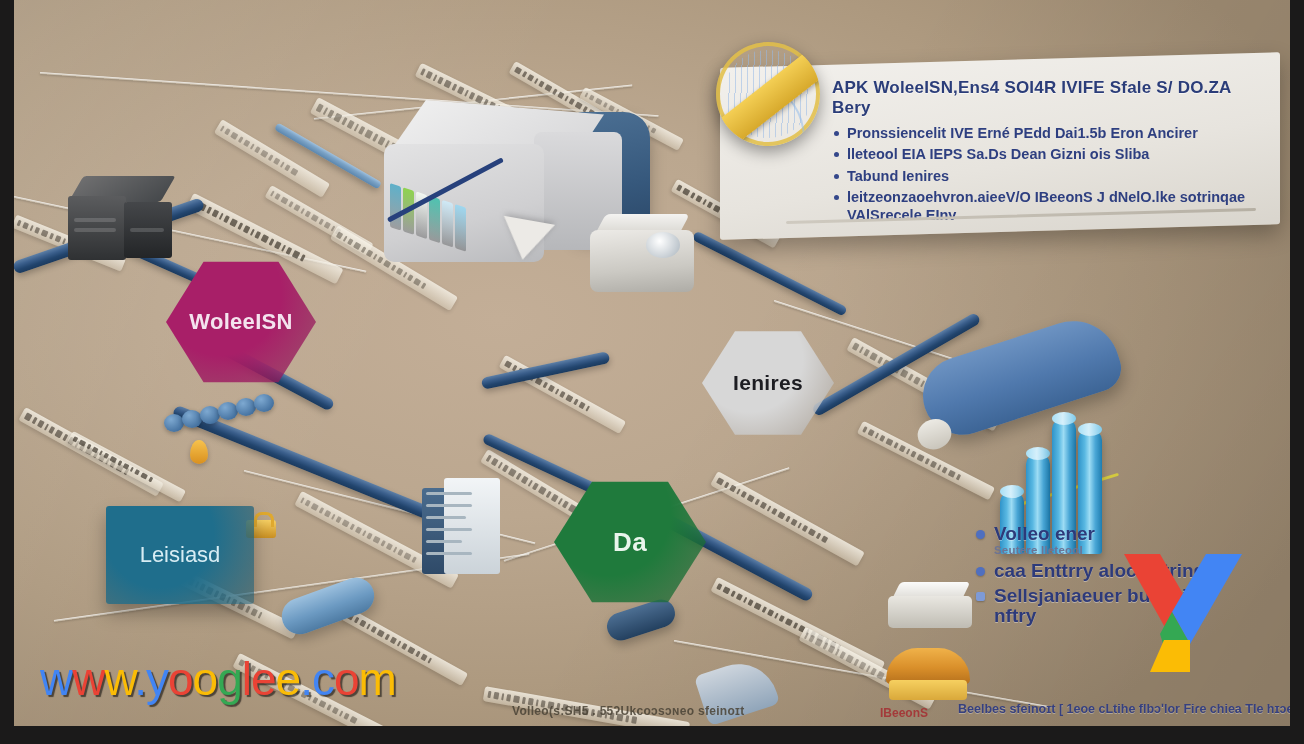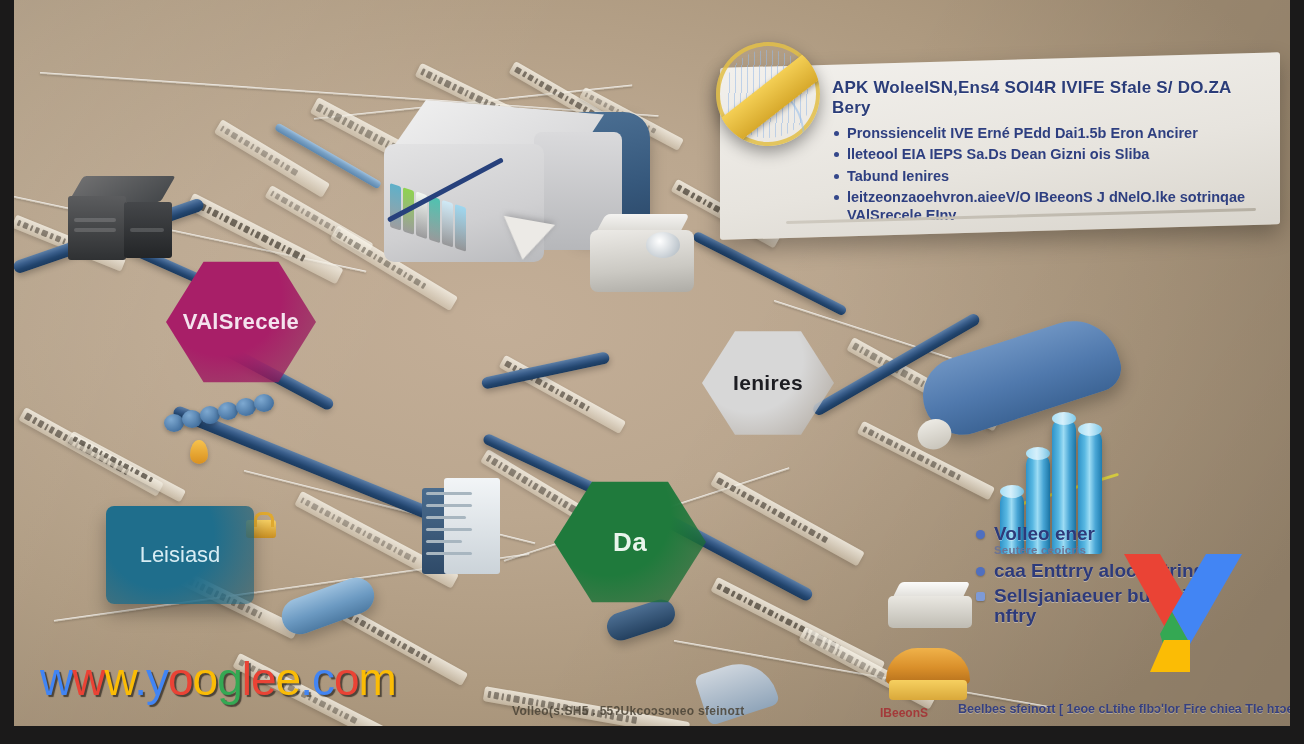--- a/index.html
+++ b/index.html
@@ -41,21 +41,21 @@
     overflow:hidden;display:flex;align-items:center;padding:0 4px;gap:3px;}
   .ribbon i{display:block;height:42%;background:#3a3228;opacity:.62;border-radius:1px;}
 
   
   .hex{position:absolute;display:flex;align-items:center;justify-content:center;
     clip-path:polygon(25% 3%,75% 3%,100% 50%,75% 97%,25% 97%,0% 50%);
     box-shadow:0 10px 18px rgba(0,0,0,.28);}
   .hex span{font-weight:600;letter-spacing:.3px;}
 
   .rounded-node{position:absolute;display:flex;align-items:center;justify-content:center;
-    border-radius:8px;box-shadow:0 10px 18px rgba(0,0,0,.28);}
+    border-radius:3px;box-shadow:0 10px 18px rgba(0,0,0,.28);}
 
   
   #info-card{position:absolute;left:706px;top:60px;width:560px;height:172px;
     background:linear-gradient(172deg,#f2f0ec 0%,#e7e4de 58%,#d9d5cd 100%);
     transform:skewY(-1.6deg);
     box-shadow:0 10px 22px rgba(0,0,0,.28);border-radius:3px;}
   #info-card .inner{transform:skewY(1.6deg);padding:18px 16px 0 112px;}
   #info-card h3{margin:0 0 6px 0;font-size:17px;font-weight:700;color:#2b3d79;
     letter-spacing:.2px;text-shadow:0 1px 0 rgba(255,255,255,.6);}
   #info-card ul{margin:0;padding:0;list-style:none;}
@@ -768,21 +768,21 @@
         <div class="bar" style="left: 52px; height: 135px;">
           <div class="cap"></div>
         </div>
         <div class="bar" style="left: 78px; height: 124.2px;">
           <div class="cap"></div>
         </div>
       </div>
 
     <div id="layer-nodes">
         <div class="hex" style="left: 152px; top: 258px; width: 150px; height: 128px; background: radial-gradient(circle at 36% 28%, rgb(168, 31, 104) 0%, rgb(168, 31, 104) 46%, rgba(0, 0, 0, 0.25) 140%);">
-          <span style="color: rgb(244, 227, 238); font-size: 22px;">VAlSrecele</span>
+          <span style="color: rgb(244, 227, 238); font-size: 22px;">WoleeISN</span>
         </div>
         <div class="hex" style="left: 688px; top: 328px; width: 132px; height: 110px; background: radial-gradient(circle at 36% 28%, rgb(215, 215, 215) 0%, rgb(215, 215, 215) 46%, rgba(0, 0, 0, 0.25) 140%);">
           <span style="color: rgb(29, 29, 34); font-size: 21px;">Ienires</span>
         </div>
         <div class="hex" style="left: 540px; top: 478px; width: 152px; height: 128px; background: radial-gradient(circle at 36% 28%, rgb(31, 122, 60) 0%, rgb(31, 122, 60) 46%, rgba(0, 0, 0, 0.25) 140%);">
           <span style="color: rgb(233, 245, 236); font-size: 26px;">Da</span>
         </div>
         <div class="rounded-node" style="left: 92px; top: 506px; width: 148px; height: 98px; background: radial-gradient(circle at 36% 28%, rgb(31, 110, 140) 0%, rgb(31, 110, 140) 46%, rgba(0, 0, 0, 0.25) 140%);">
           <span style="color: rgb(215, 236, 243); font-size: 22px;">Leisiasd</span>
         </div>
@@ -806,21 +806,21 @@
       <div class="mesh"></div>
         <div class="arc"></div>
         <div class="band"></div>
     </div>
 
     <div id="legend">
         <div class="row">
           <div class="dot"></div>
           <div>
             <div class="lbl">Volleo ener</div>
-            <div class="sub">Seutere ceoicris</div>
+            <div class="sub">Seutere lleteool</div>
           </div>
         </div>
         <div class="row">
           <div class="dot"></div>
           <div>
             <div class="lbl">caa Enttrry aloclis tring</div>
           </div>
         </div>
         <div class="row">
           <div class="dot sq"></div>

